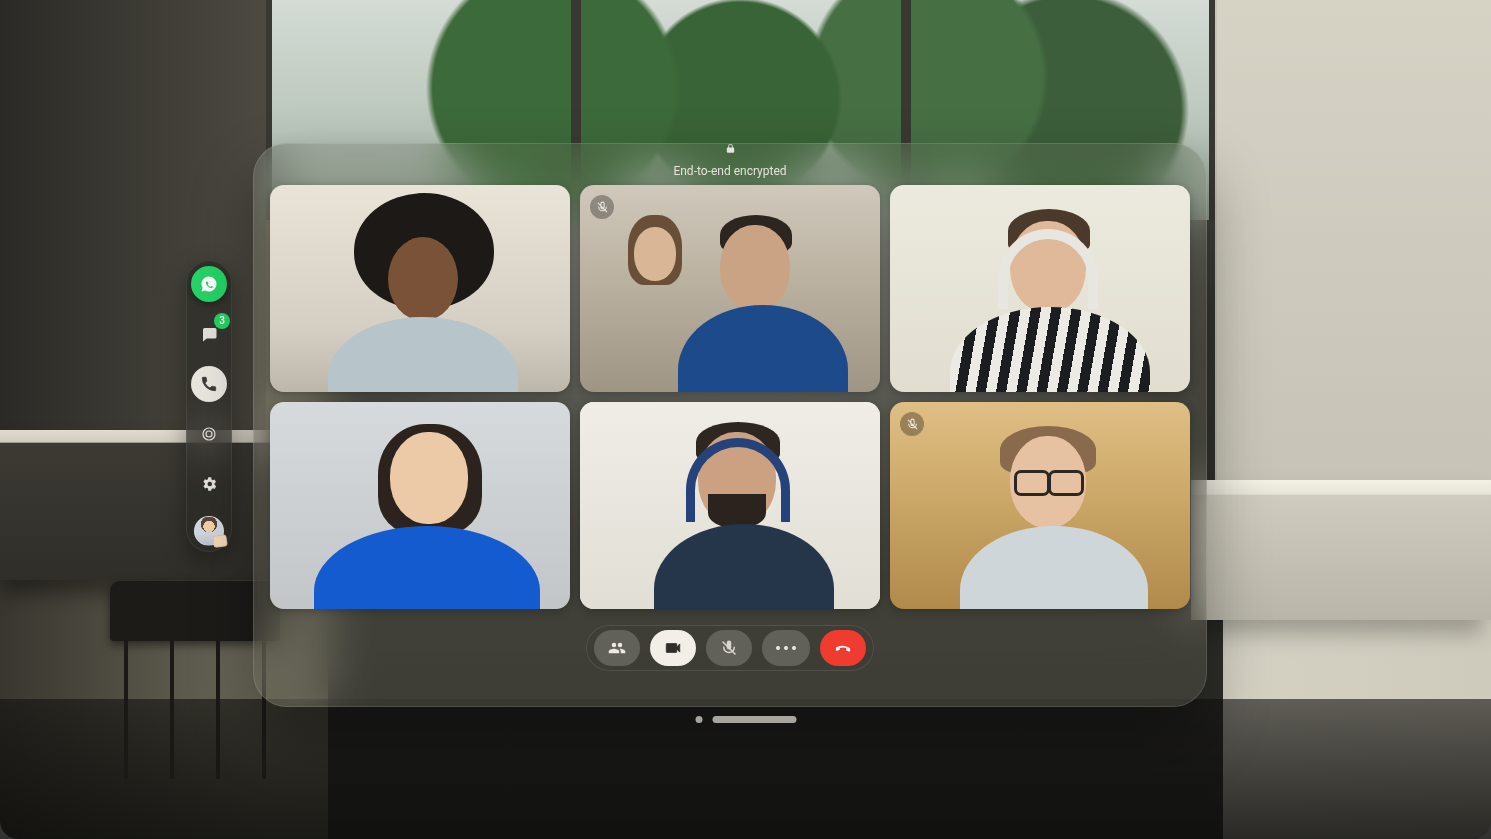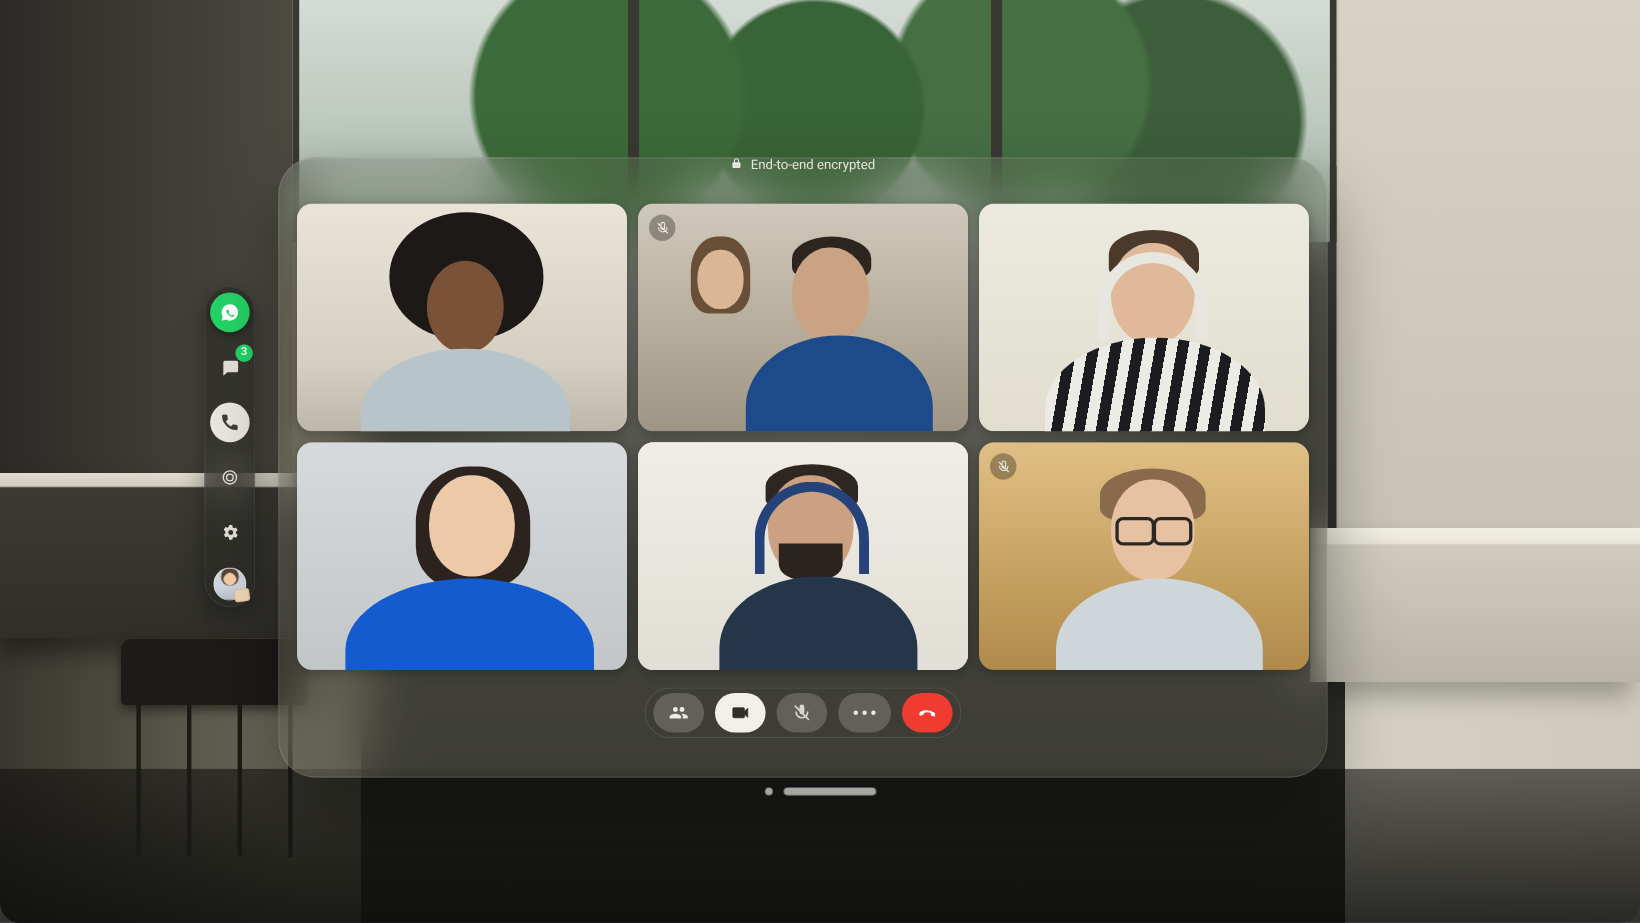--- a/index.html
+++ b/index.html
@@ -116,22 +116,22 @@
   .panel {
     position:absolute; left:253px; top:143px;
     width:954px; height:564px;
     background: rgba(110,110,100,0.28);
     backdrop-filter: blur(24px) saturate(120%);
     border-radius:34px;
     box-shadow: 0 30px 60px rgba(0,0,0,0.35), inset 0 0 0 1px rgba(255,255,255,0.12);
     display:flex; flex-direction:column; align-items:center;
   }
   .enc {
-    height:42px; display:flex; align-items:flex-start; gap:7px;
-    color:#e4e3dc; font-size:12px; font-weight:400;
+    height:42px; display:flex; align-items:center; gap:7px;
+    color:#e4e3dc; font-size:12px; font-weight:400;flex-direction:column;
   }
   .enc svg{width:11px; height:11px; fill:#e4e3dc;}
 
   .grid {
     display:grid; grid-template-columns: repeat(3, 300px); grid-template-rows: repeat(2, 207px);
     gap:10px;
   }
   .tile {
     border-radius:14px; overflow:hidden; position:relative;
     box-shadow: 0 2px 10px rgba(0,0,0,0.25);

